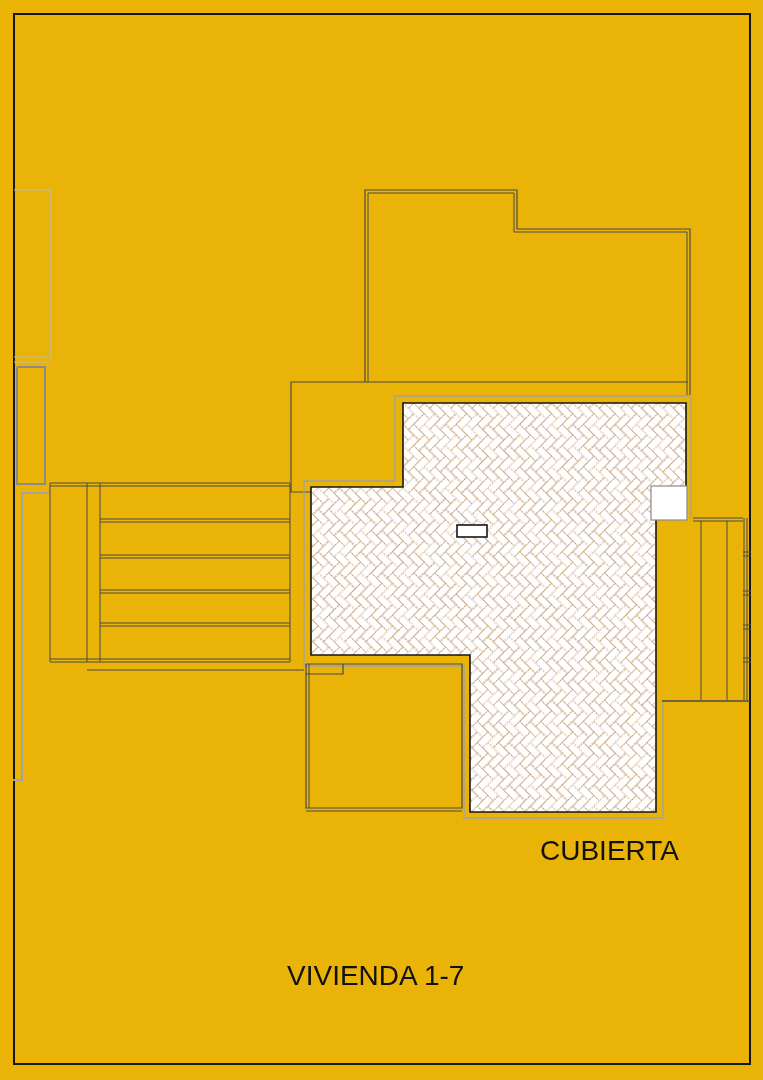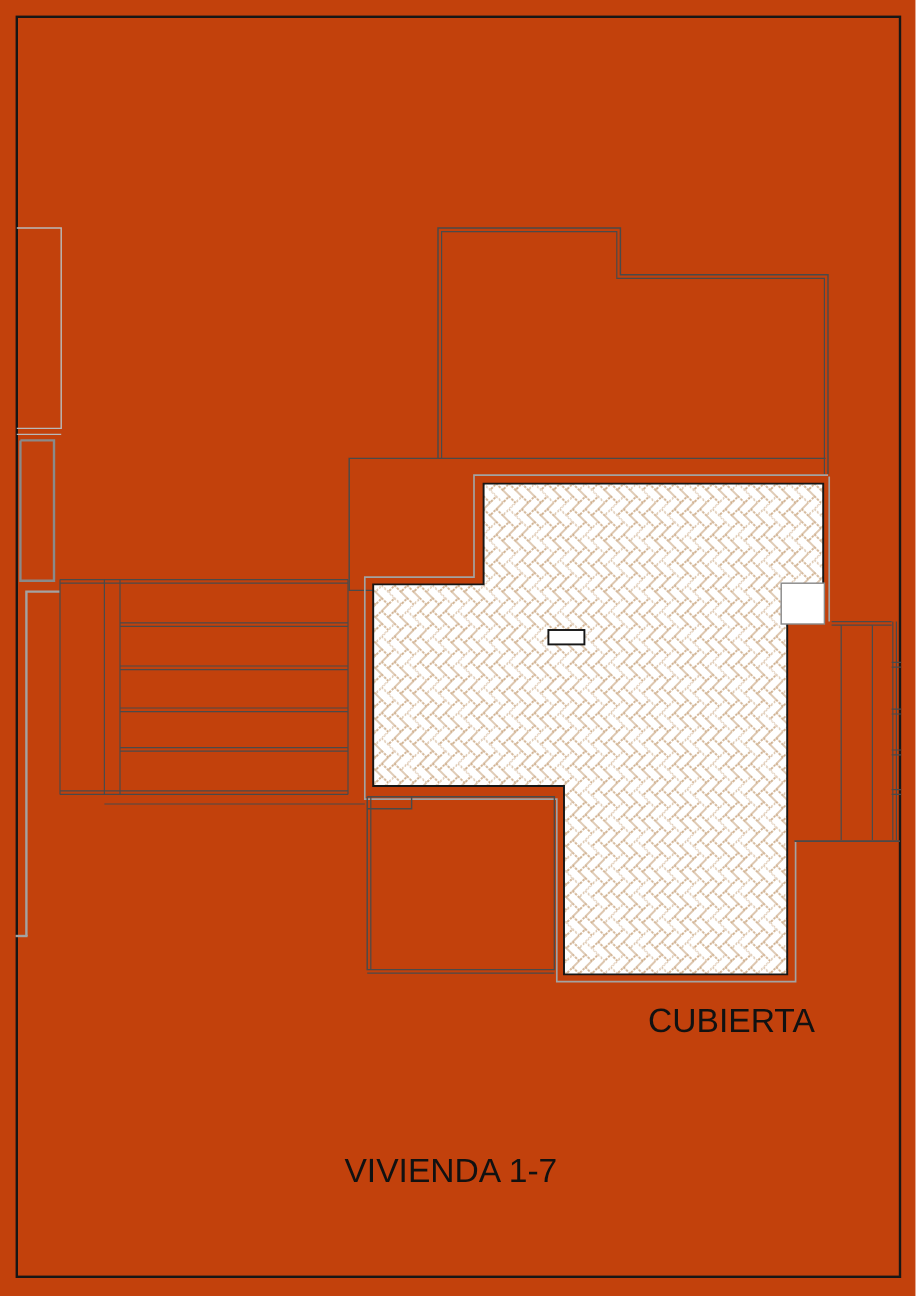--- a/index.html
+++ b/index.html
@@ -1,19 +1,19 @@
 <!DOCTYPE html>
 <html><head>
 <meta charset="utf-8">
 <style>
   html,body{margin:0;padding:0;background:#ffffff;}
   .sheet{
     position:relative;
     width:763px;height:1080px;
-    background:#c2410c;
+    background:#eab308;
     font-family:"Liberation Sans", sans-serif;
     overflow:hidden;
   }
   svg{position:absolute;left:0;top:0;}
   text{fill:#111111;}
 </style>
 </head>
 <body>
 
 <div class="sheet">

